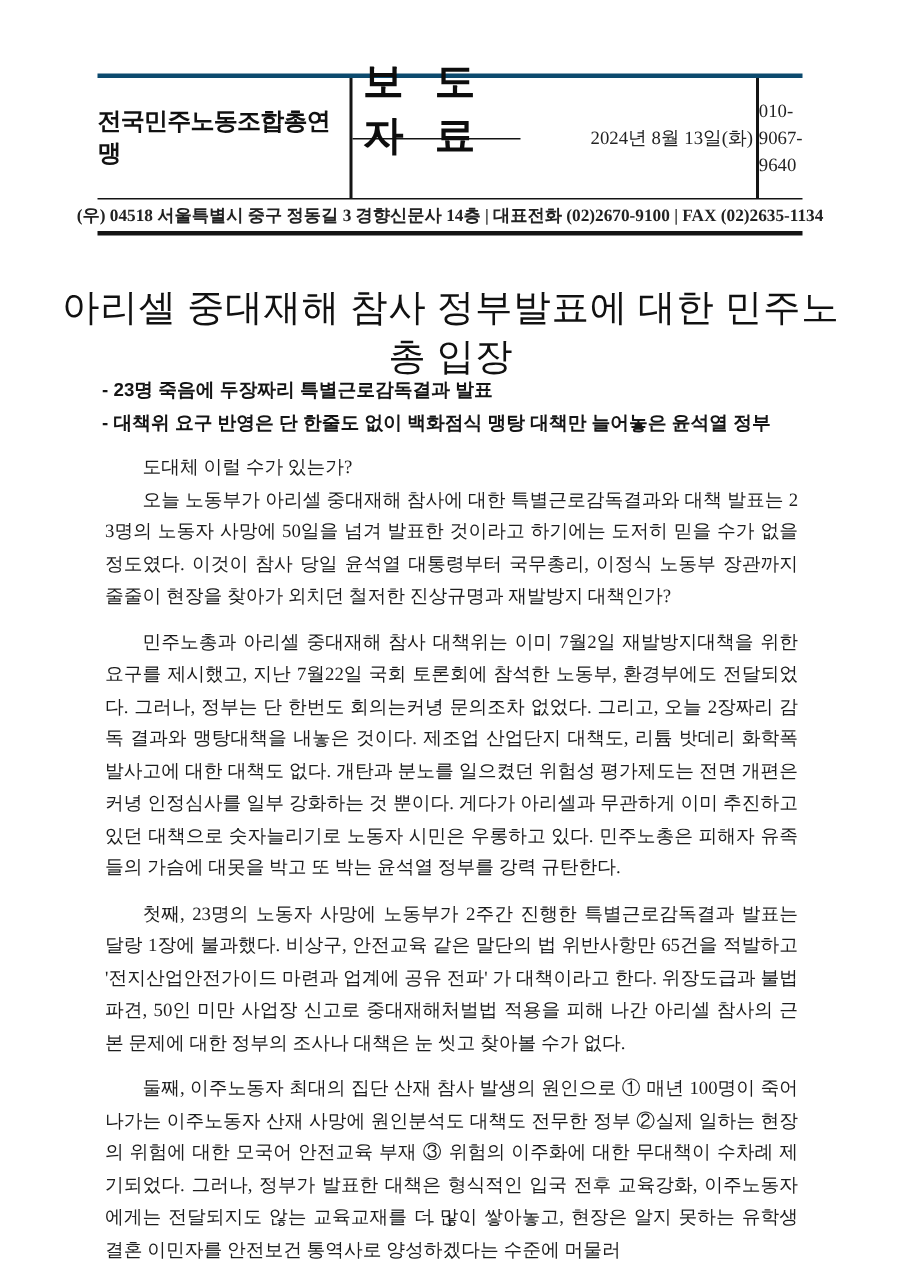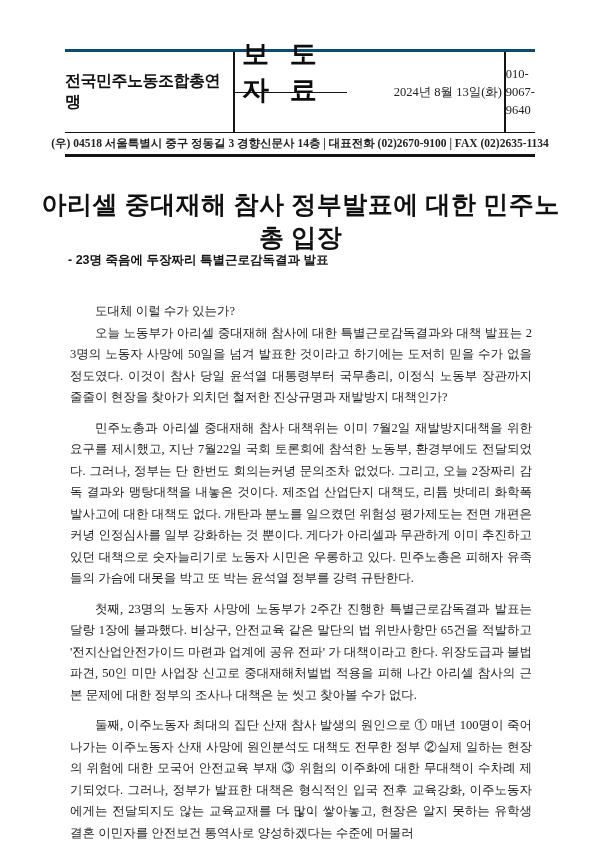--- a/index.html
+++ b/index.html
@@ -46,21 +46,21 @@
   .address-row {
     height: 21px; border-bottom: 3px solid #141414;
     display: flex; align-items: center; justify-content: center;
     font-size: 11.5px; font-weight: 700; white-space: nowrap; color: #222;
   }
 
   
   .doc-title {
     position: absolute; left: 30px; top: 188px; width: 541px;
     margin: 0; text-align: center;
-    font-size: 25px; font-weight: 700; letter-spacing: 0.5px; color: #111;
+    font-size: 25px; font-weight: 400; letter-spacing: 0.5px; color: #111;
   }
   .subtitles {
     position: absolute; left: 68px; top: 249px; width: 466px;
     font-family: "Liberation Sans", "DejaVu Sans", sans-serif;
     font-weight: 700; font-size: 12.5px; line-height: 22px; color: #151515;
   }
   .body-text {
     position: absolute; left: 70px; top: 301px; width: 462px;
     font-size: 12.5px; line-height: 21.5px; text-align: justify; color: #1c1c1c;
   }
@@ -90,20 +90,21 @@
         </div>
       </div>
     </div>
     <div class="address-row">(우) 04518 서울특별시 중구 정동길 3 경향신문사 14층 | 대표전화 (02)2670-9100 | FAX (02)2635-1134</div>
   </div>
 
   <h1 class="doc-title">아리셀 중대재해 참사 정부발표에 대한 민주노총 입장</h1>
 
   <div class="subtitles">
     <div>- 23명 죽음에 두장짜리 특별근로감독결과 발표</div>
+    <div>- 대책위 요구 반영은 단 한줄도 없이 백화점식 맹탕 대책만 늘어놓은 윤석열 정부</div>
   </div>
 
   <div class="body-text">
     <p>도대체 이럴 수가 있는가?</p>
     <p class="gap-after">오늘 노동부가 아리셀 중대재해 참사에 대한 특별근로감독결과와 대책 발표는 23명의 노동자 사망에 50일을 넘겨 발표한 것이라고 하기에는 도저히 믿을 수가 없을 정도였다. 이것이 참사 당일 윤석열 대통령부터 국무총리, 이정식 노동부 장관까지 줄줄이 현장을 찾아가 외치던 철저한 진상규명과 재발방지 대책인가?</p>
     <p class="gap-after">민주노총과 아리셀 중대재해 참사 대책위는 이미 7월2일 재발방지대책을 위한 요구를 제시했고, 지난 7월22일 국회 토론회에 참석한 노동부, 환경부에도 전달되었다. 그러나, 정부는 단 한번도 회의는커녕 문의조차 없었다. 그리고, 오늘 2장짜리 감독 결과와 맹탕대책을 내놓은 것이다. 제조업 산업단지 대책도, 리튬 밧데리 화학폭발사고에 대한 대책도 없다. 개탄과 분노를 일으켰던 위험성 평가제도는 전면 개편은 커녕 인정심사를 일부 강화하는 것 뿐이다. 게다가 아리셀과 무관하게 이미 추진하고 있던 대책으로 숫자늘리기로 노동자 시민은 우롱하고 있다. 민주노총은 피해자 유족들의 가슴에 대못을 박고 또 박는 윤석열 정부를 강력 규탄한다.</p>
     <p class="gap-after">첫째, 23명의 노동자 사망에 노동부가 2주간 진행한 특별근로감독결과 발표는 달랑 1장에 불과했다. 비상구, 안전교육 같은 말단의 법 위반사항만 65건을 적발하고 '전지산업안전가이드 마련과 업계에 공유 전파' 가 대책이라고 한다. 위장도급과 불법파견, 50인 미만 사업장 신고로 중대재해처벌법 적용을 피해 나간 아리셀 참사의 근본 문제에 대한 정부의 조사나 대책은 눈 씻고 찾아볼 수가 없다.</p>
     <p>둘째, 이주노동자 최대의 집단 산재 참사 발생의 원인으로 ① 매년 100명이 죽어 나가는 이주노동자 산재 사망에 원인분석도 대책도 전무한 정부 ②실제 일하는 현장의 위험에 대한 모국어 안전교육 부재 ③ 위험의 이주화에 대한 무대책이 수차례 제기되었다. 그러나, 정부가 발표한 대책은 형식적인 입국 전후 교육강화, 이주노동자에게는 전달되지도 않는 교육교재를 더 많이 쌓아놓고, 현장은 알지 못하는 유학생 결혼 이민자를 안전보건 통역사로 양성하겠다는 수준에 머물러</p>
   </div>
 

